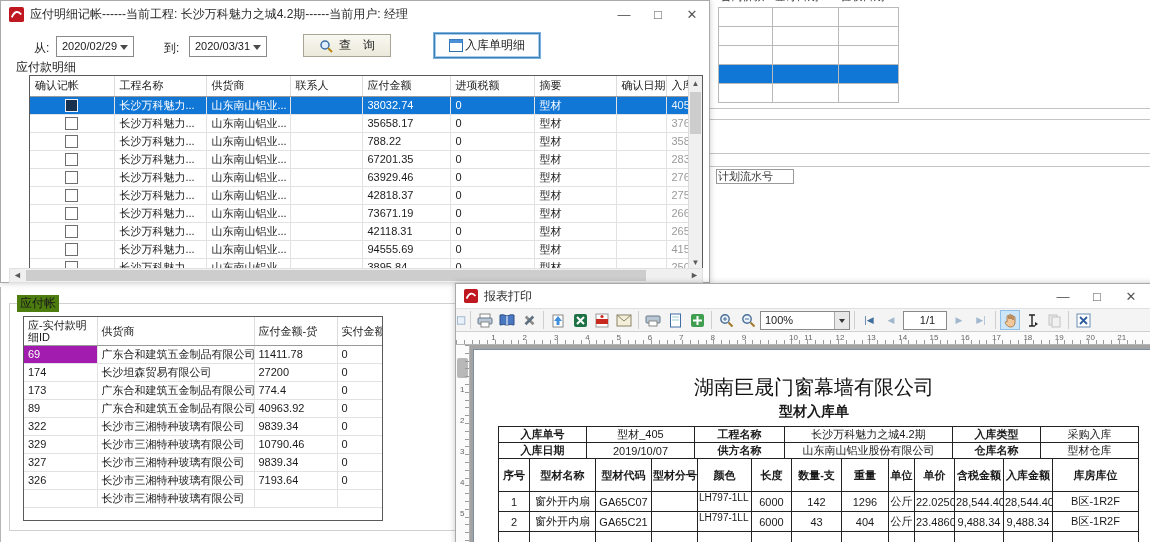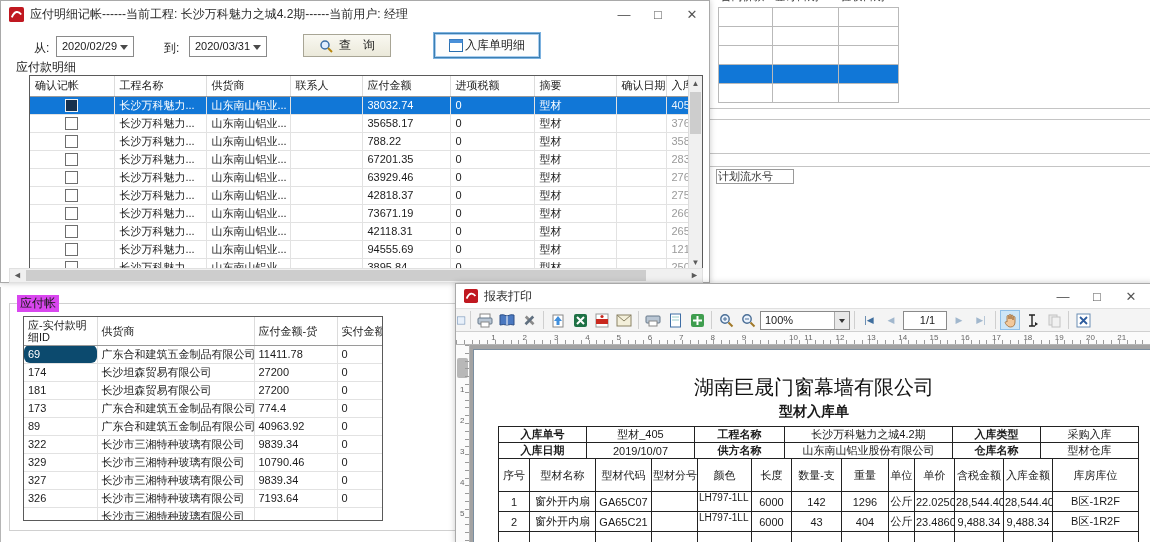--- a/index.html
+++ b/index.html
@@ -59,29 +59,29 @@
   .vscroll { position:absolute; right:0; top:0; width:14px; height:194px; background:#f0f0f0; border-left:1px solid #dcdcdc; }
   .vscroll .arr { position:absolute; left:0; width:13px; height:15px; color:#5a5a5a; font-size:8px;
                   text-align:center; line-height:15px; }
   .vscroll .thumb { position:absolute; left:1px; top:16px; width:11px; height:42px; background:#cdcdcd; }
   #hscroll { left:8px; top:267px; width:694px; height:15px; background:#f0f0f0; border:1px solid #e0e0e0; }
   #hscroll .arr { position:absolute; top:0; width:15px; height:13px; color:#5a5a5a; font-size:9px; text-align:center; line-height:13px; }
   #hscroll .thumb { position:absolute; left:16px; top:1px; width:620px; height:11px; background:#cdcdcd; }
 
   
   #account-panel { left:0; top:287px; width:460px; height:255px; background:#fff; z-index:2; border-left:1px solid #b5b5b5; }
-  #account-label { left:16px; top:8px; font-size:12px; background:#d946ef; padding:0 3px; z-index:2; }
+  #account-label { left:16px; top:8px; font-size:12px; background:#4d7c0f; padding:0 3px; z-index:2; }
   #account-group { left:8px; top:16px; width:452px; height:228px; border:1px solid #d0d0d0; border-right:none; }
   #atable-wrap { left:22px; top:29px; width:360px; height:205px; border:1px solid #5a5a5a; overflow:hidden; background:#fff; }
   #atable { border-collapse:collapse; table-layout:fixed; width:421px; }
   #atable th { height:28px; font-weight:normal; font-size:11px; text-align:left; padding-left:4px;
                border-right:1px solid #dcdcdc; border-bottom:1px solid #9a9a9a; vertical-align:middle; line-height:12px; }
   #atable td { height:18px; font-size:11px; padding-left:4px; border-right:1px solid #e2e2e2;
                border-bottom:1px solid #e2e2e2; white-space:nowrap; overflow:hidden; }
-  #atable td.selcell { background:#0c4a6e; color:#fff;border-radius:6px; }
+  #atable td.selcell { background:#a21caf; color:#fff; }
 
   
   #report-window { left:455px; top:283px; width:700px; height:262px; z-index:4; }
   #rtoolbar { position:absolute; left:0; top:24px; right:0; height:24px; background:#f4f4f4;
               border-top:1px solid #e0e0e0; border-bottom:1px solid #d0d0d0; display:flex; align-items:center; gap:2px; padding-left:1px; overflow:hidden; }
   .tbtn { width:20px; height:20px; flex:none; display:flex; align-items:center; justify-content:center; }
   .tbtn.half { width:9px; overflow:hidden; justify-content:flex-start; }
   .tbtn.active { background:#cde6f7; border:1px solid #90c0e8; }
   .tbtn.dis { opacity:.45; }
   .sep { width:1px; height:18px; background:#cfcfcf; flex:none; margin:0 2px; }
@@ -108,21 +108,21 @@
   #preview { position:absolute; left:14px; top:61px; right:0; bottom:0; background:#a3a3a3; overflow:hidden; }
   #rpage { position:absolute; left:3px; top:4px; width:692px; height:260px; background:#fff; border-left:1px solid #7a8ea0; border-top:1px solid #7a8ea0; }
   #company-title { position:absolute; left:0; top:24px; width:680px; text-align:center; font-size:20px; color:#111; }
   #form-title { position:absolute; left:0; top:53px; width:680px; text-align:center; font-size:14px; font-weight:bold; }
   .rtable { border-collapse:collapse; table-layout:fixed; position:absolute; }
   .rtable td, .rtable th { border:1px solid #222; font-size:11px; text-align:center; overflow:hidden; white-space:nowrap; }
   #info-table { left:24px; top:76px; width:640px; }
   #info-table td { height:15px; }
   #info-table td.lbl { font-weight:bold; }
   #detail-table { left:24px; top:108px; width:640px; }
-  #detail-table th { height:33px; font-weight:normal; padding:8px 1px; }
+  #detail-table th { height:33px; font-weight:bold; padding:8px 1px; }
   #detail-table td { height:20px; padding:0 1px; }
   #detail-table td.coltop { text-align:left; vertical-align:top; font-size:10px; }
 
   .ico { display:block; }
 </style>
 </head>
 <body>
 
 <div class="abs" id="bg-window">
   <table id="bg-table">
@@ -348,21 +348,21 @@
             <td class="cbcell">
               <div class="cb"></div>
             </td>
             <td>长沙万科魅力...</td>
             <td>山东南山铝业...</td>
             <td></td>
             <td>94555.69</td>
             <td>0</td>
             <td>型材</td>
             <td></td>
-            <td>121</td>
+            <td>415</td>
           </tr>
           <tr>
             <td class="cbcell">
               <div class="cb"></div>
             </td>
             <td>长沙万科魅力...</td>
             <td>山东南山铝业...</td>
             <td></td>
             <td>3895.84</td>
             <td>0</td>
@@ -409,27 +409,20 @@
       <tbody>
           <tr>
             <td class="selcell">69</td>
             <td>广东合和建筑五金制品有限公司</td>
             <td>11411.78</td>
             <td>0</td>
             <td>0</td>
           </tr>
           <tr>
             <td>174</td>
-            <td>长沙坦森贸易有限公司</td>
-            <td>27200</td>
-            <td>0</td>
-            <td>0</td>
-          </tr>
-          <tr>
-            <td>181</td>
             <td>长沙坦森贸易有限公司</td>
             <td>27200</td>
             <td>0</td>
             <td>0</td>
           </tr>
           <tr>
             <td>173</td>
             <td>广东合和建筑五金制品有限公司</td>
             <td>774.4</td>
             <td>0</td>

